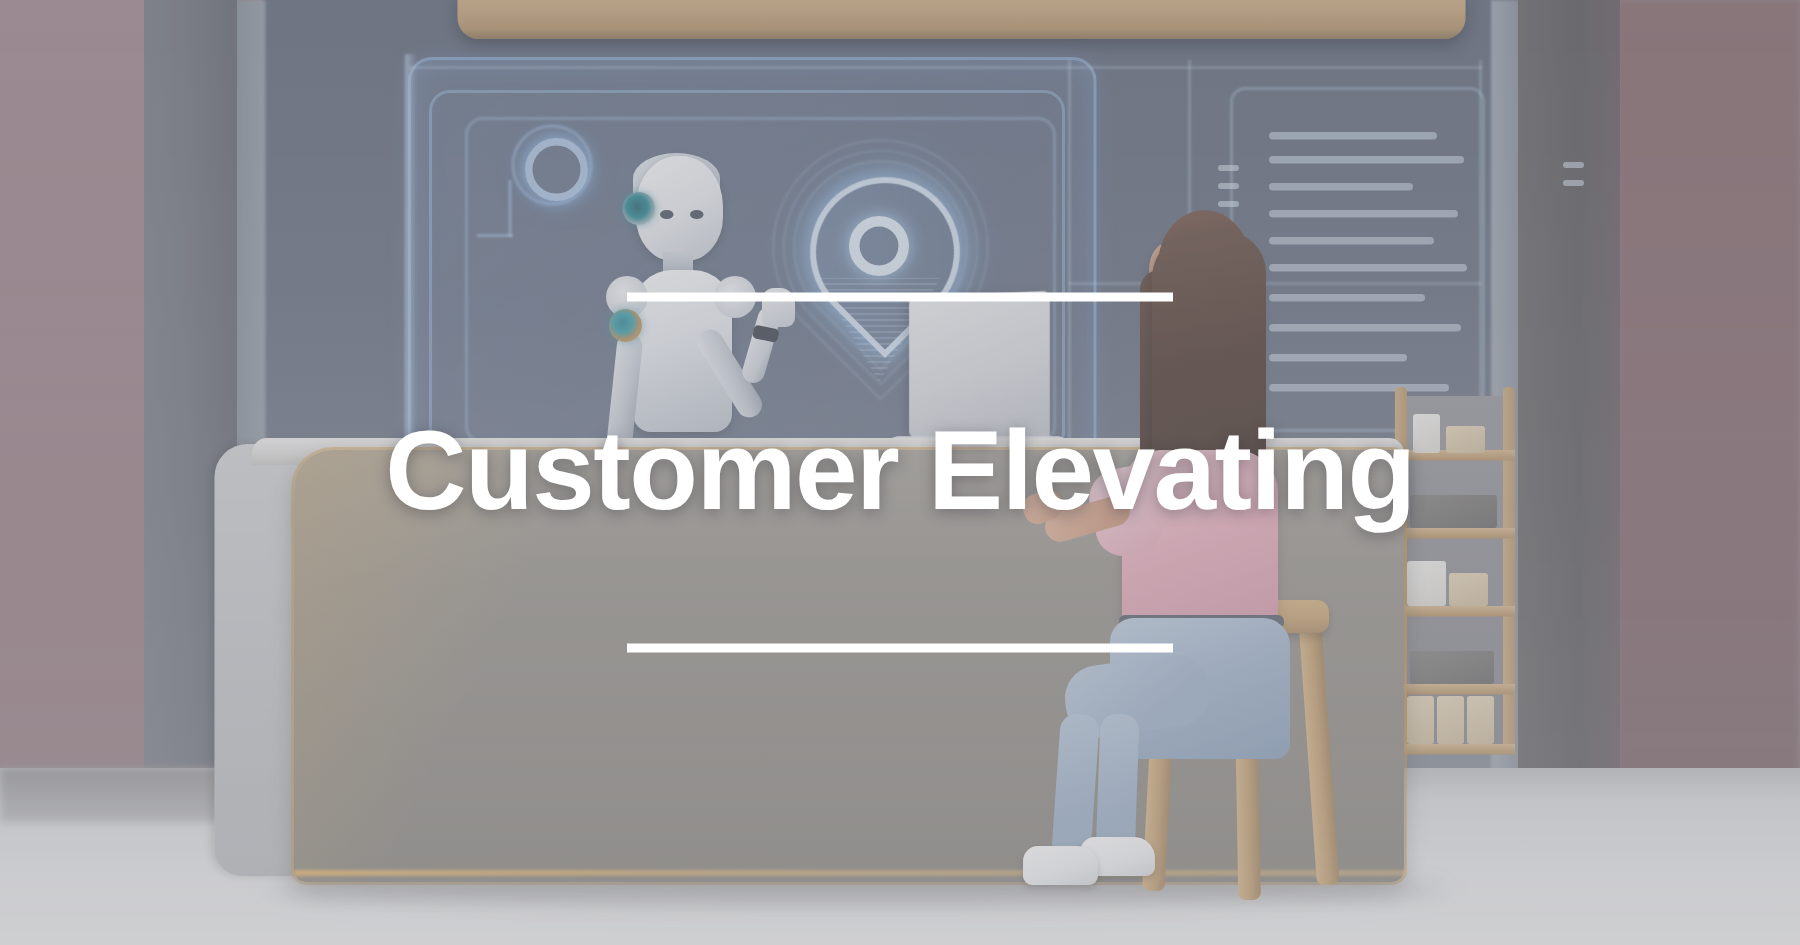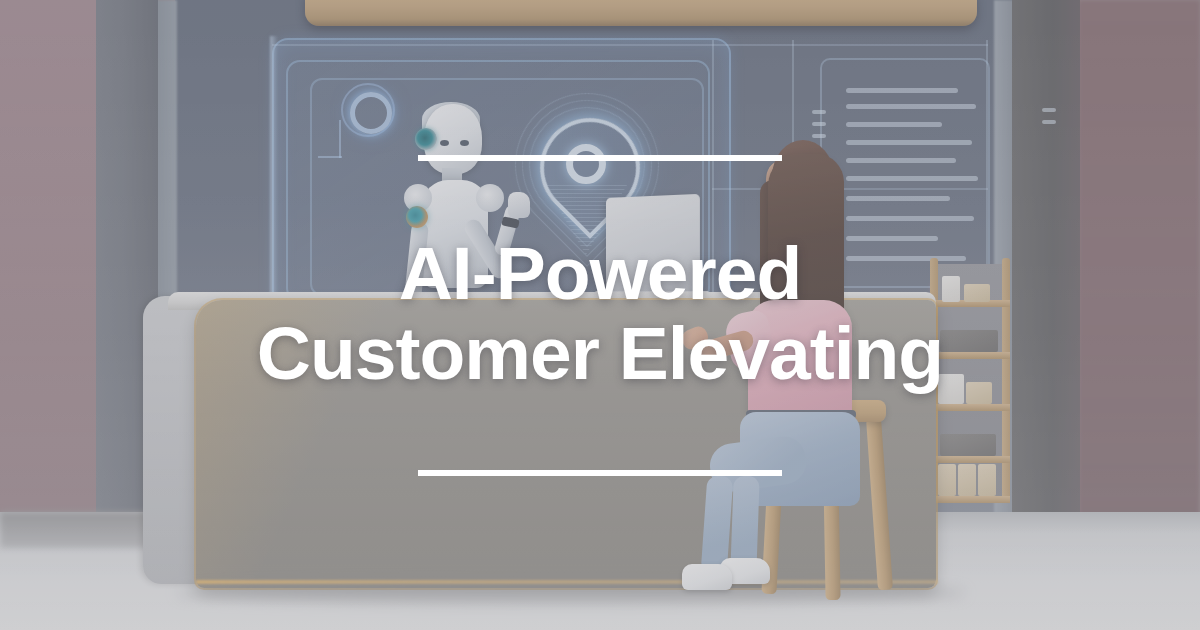--- a/index.html
+++ b/index.html
@@ -742,19 +742,18 @@
     </div>
 
     <div class="haze"></div>
   </div>
 
   <div class="overlay"></div>
 
   <div class="title-wrap">
     <div class="rule top"></div>
     <h1 class="title">
-      <span class="ln">AI-Powered</span>
       <span class="ln">Customer Elevating</span>
     </h1>
     <div class="rule bottom"></div>
   </div>
 
 </div>
 
 </body></html>

